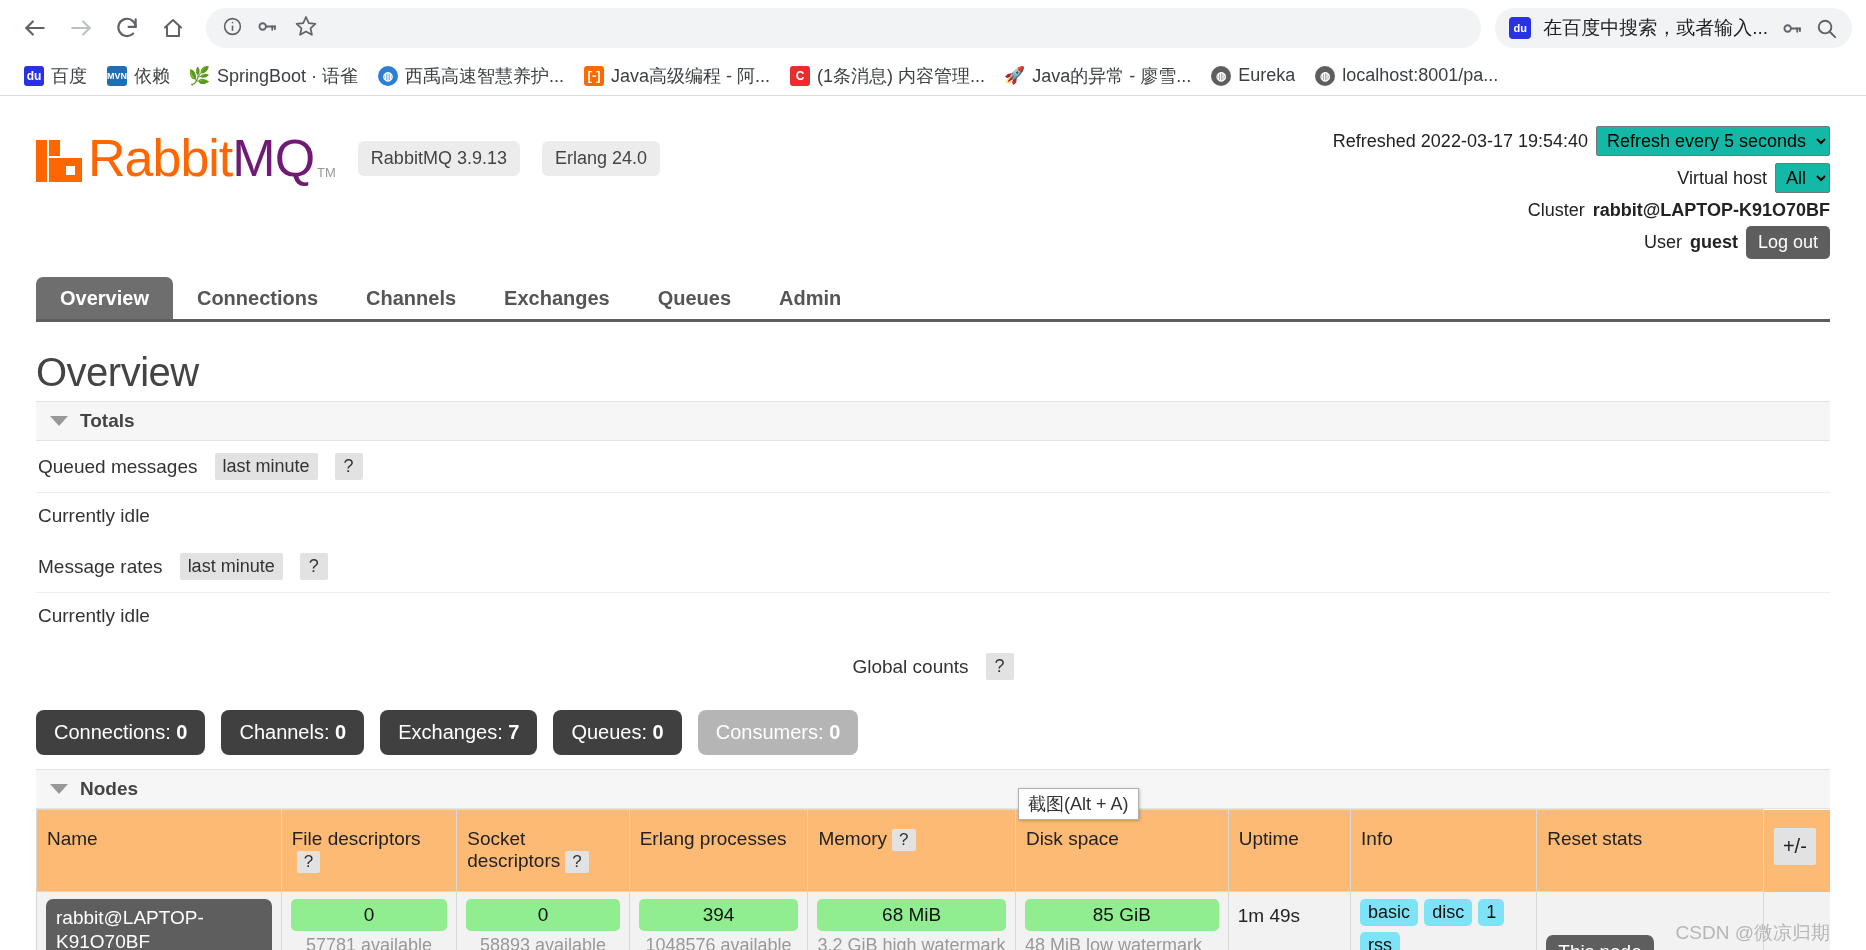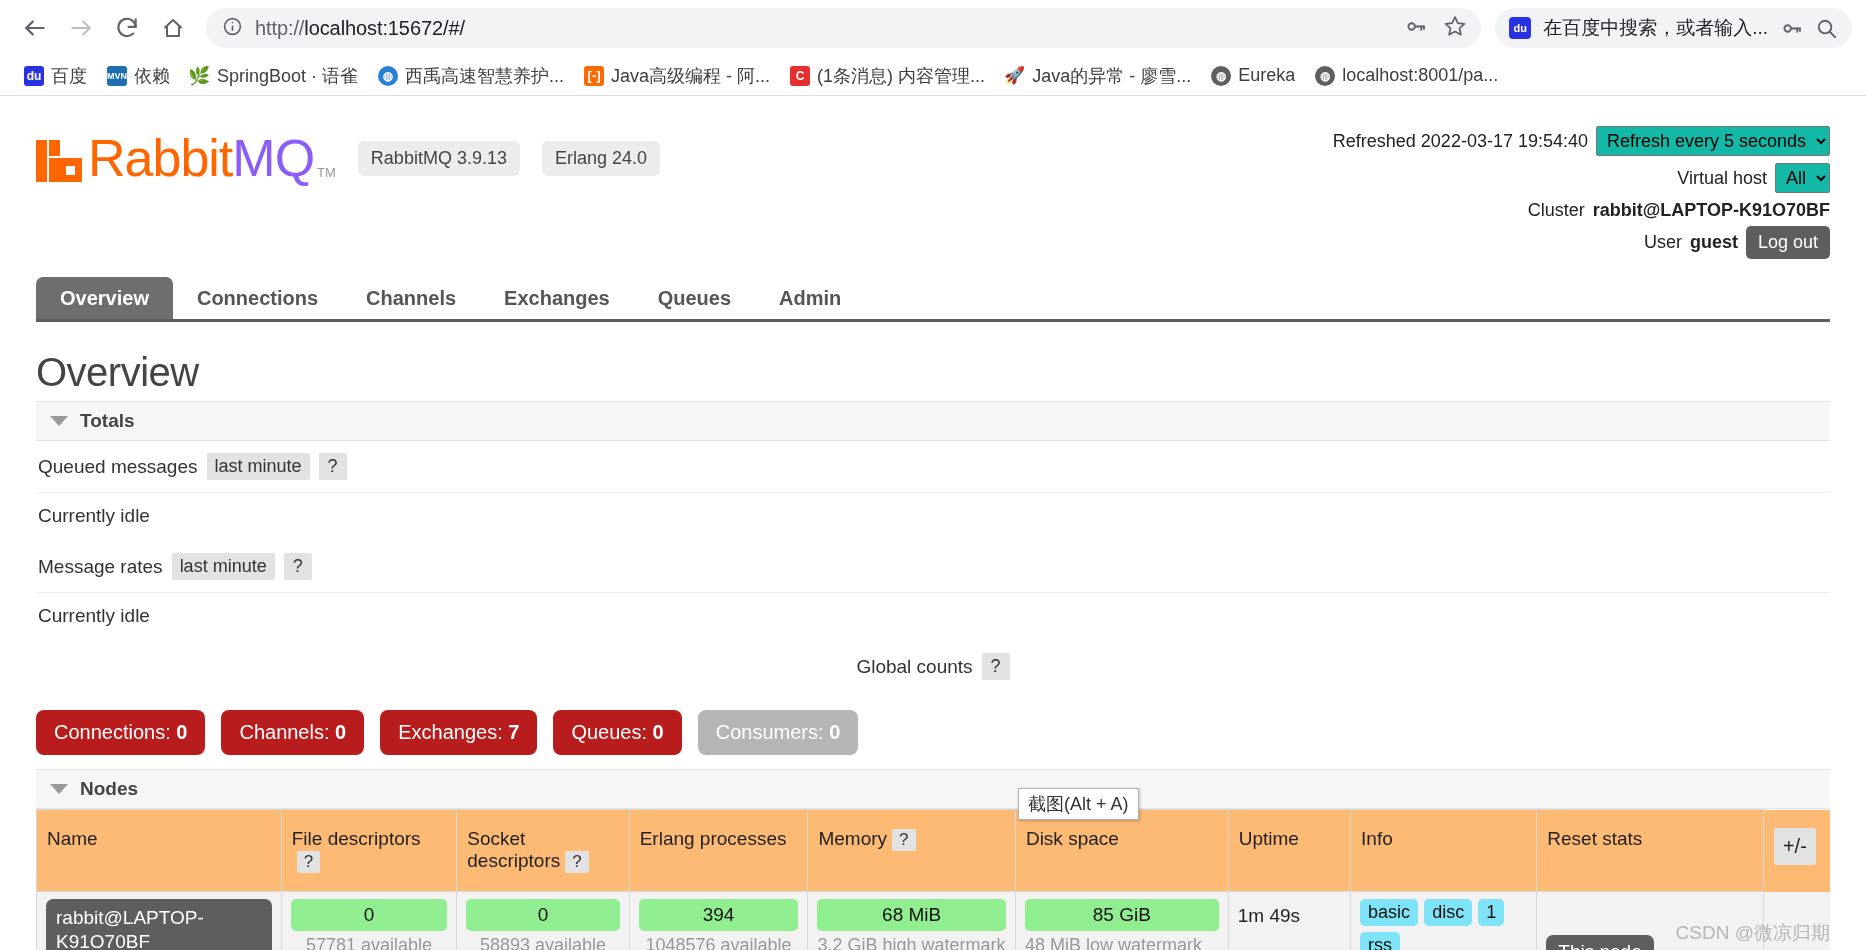--- a/index.html
+++ b/index.html
@@ -110,21 +110,21 @@
     align-items: flex-start;
     padding-top: 24px;
     position: relative;
   }
   .logo-row { display: flex; align-items: center; gap: 0; padding-top: 12px; }
   .rmq-logo-text {
     font-size: 52px; font-weight: 500; line-height: 1;
     letter-spacing: -1px;
   }
   .rmq-rabbit { color: #f60; }
-  .rmq-mq { color: #8b5cf6; }
+  .rmq-mq { color: #701a75; }
   .tm { font-size: 13px; color: #9a9a9a; margin-left: 3px; align-self: flex-end; padding-bottom: 4px; }
   .badge-ver {
     background: #ececec;
     color: #444;
     border-radius: 6px;
     padding: 7px 13px;
     font-size: 18px;
     margin-left: 22px;
     white-space: nowrap;
     align-self: center;
@@ -209,21 +209,21 @@
     border-top: 10px solid #999;
     flex: none;
   }
 
   .stat-row {
     display: flex; align-items: center;
     font-size: 19px;
     color: #333;
     padding: 12px 2px;
     border-bottom: 1px solid #eee;
-    gap: 9px;
+    gap: 17px;
   }
   .stat-row.noborder { border-bottom: none; justify-content: center; }
   .chip-gray {
     background: #e2e2e2;
     color: #333;
     padding: 3px 8px;
     border-radius: 2px;
     font-size: 18px;
     cursor: pointer;
   }
@@ -238,21 +238,21 @@
   .idle-row {
     font-size: 19px; color: #333;
     padding: 12px 2px 14px 2px;
   }
 
   .counts {
     display: flex; gap: 16px;
     padding: 18px 0 14px 0;
   }
   .count-btn {
-    background: #b91c1c;
+    background: #404040;
     color: #fff;
     border: none;
     border-radius: 8px;
     padding: 11px 18px;
     font-size: 20px;
     font-family: "Liberation Sans", sans-serif;
     cursor: pointer;
   }
   .count-btn b { font-weight: bold; }
   .count-btn.muted { background: #b5b5b5; }
@@ -402,21 +402,20 @@
     </div>
 
     <div class="omnibox">
       <span class="info-icon">
         <svg width="21" height="21" viewBox="0 0 24 24" fill="none" stroke="currentColor" stroke-width="1.8">
             <circle cx="12" cy="12" r="9"></circle>
             <line x1="12" y1="11" x2="12" y2="17"></line>
             <circle cx="12" cy="7.6" r="0.9" fill="currentColor" stroke="none"></circle>
           </svg>
       </span>
-      <span class="url-text"><span class="scheme">http://</span><span>localhost:15672/#/</span></span>
       <span class="omnibox-actions">
         <span>
           <svg width="23" height="23" viewBox="0 0 24 24" fill="none" stroke="currentColor" stroke-width="1.9" stroke-linecap="round">
               <circle cx="8" cy="12" r="3.4"></circle>
               <line x1="11.4" y1="12" x2="21" y2="12"></line>
               <line x1="18" y1="12" x2="18" y2="15.4"></line>
               <line x1="20.8" y1="12" x2="20.8" y2="14.6"></line>
             </svg>
         </span>
         <span>

